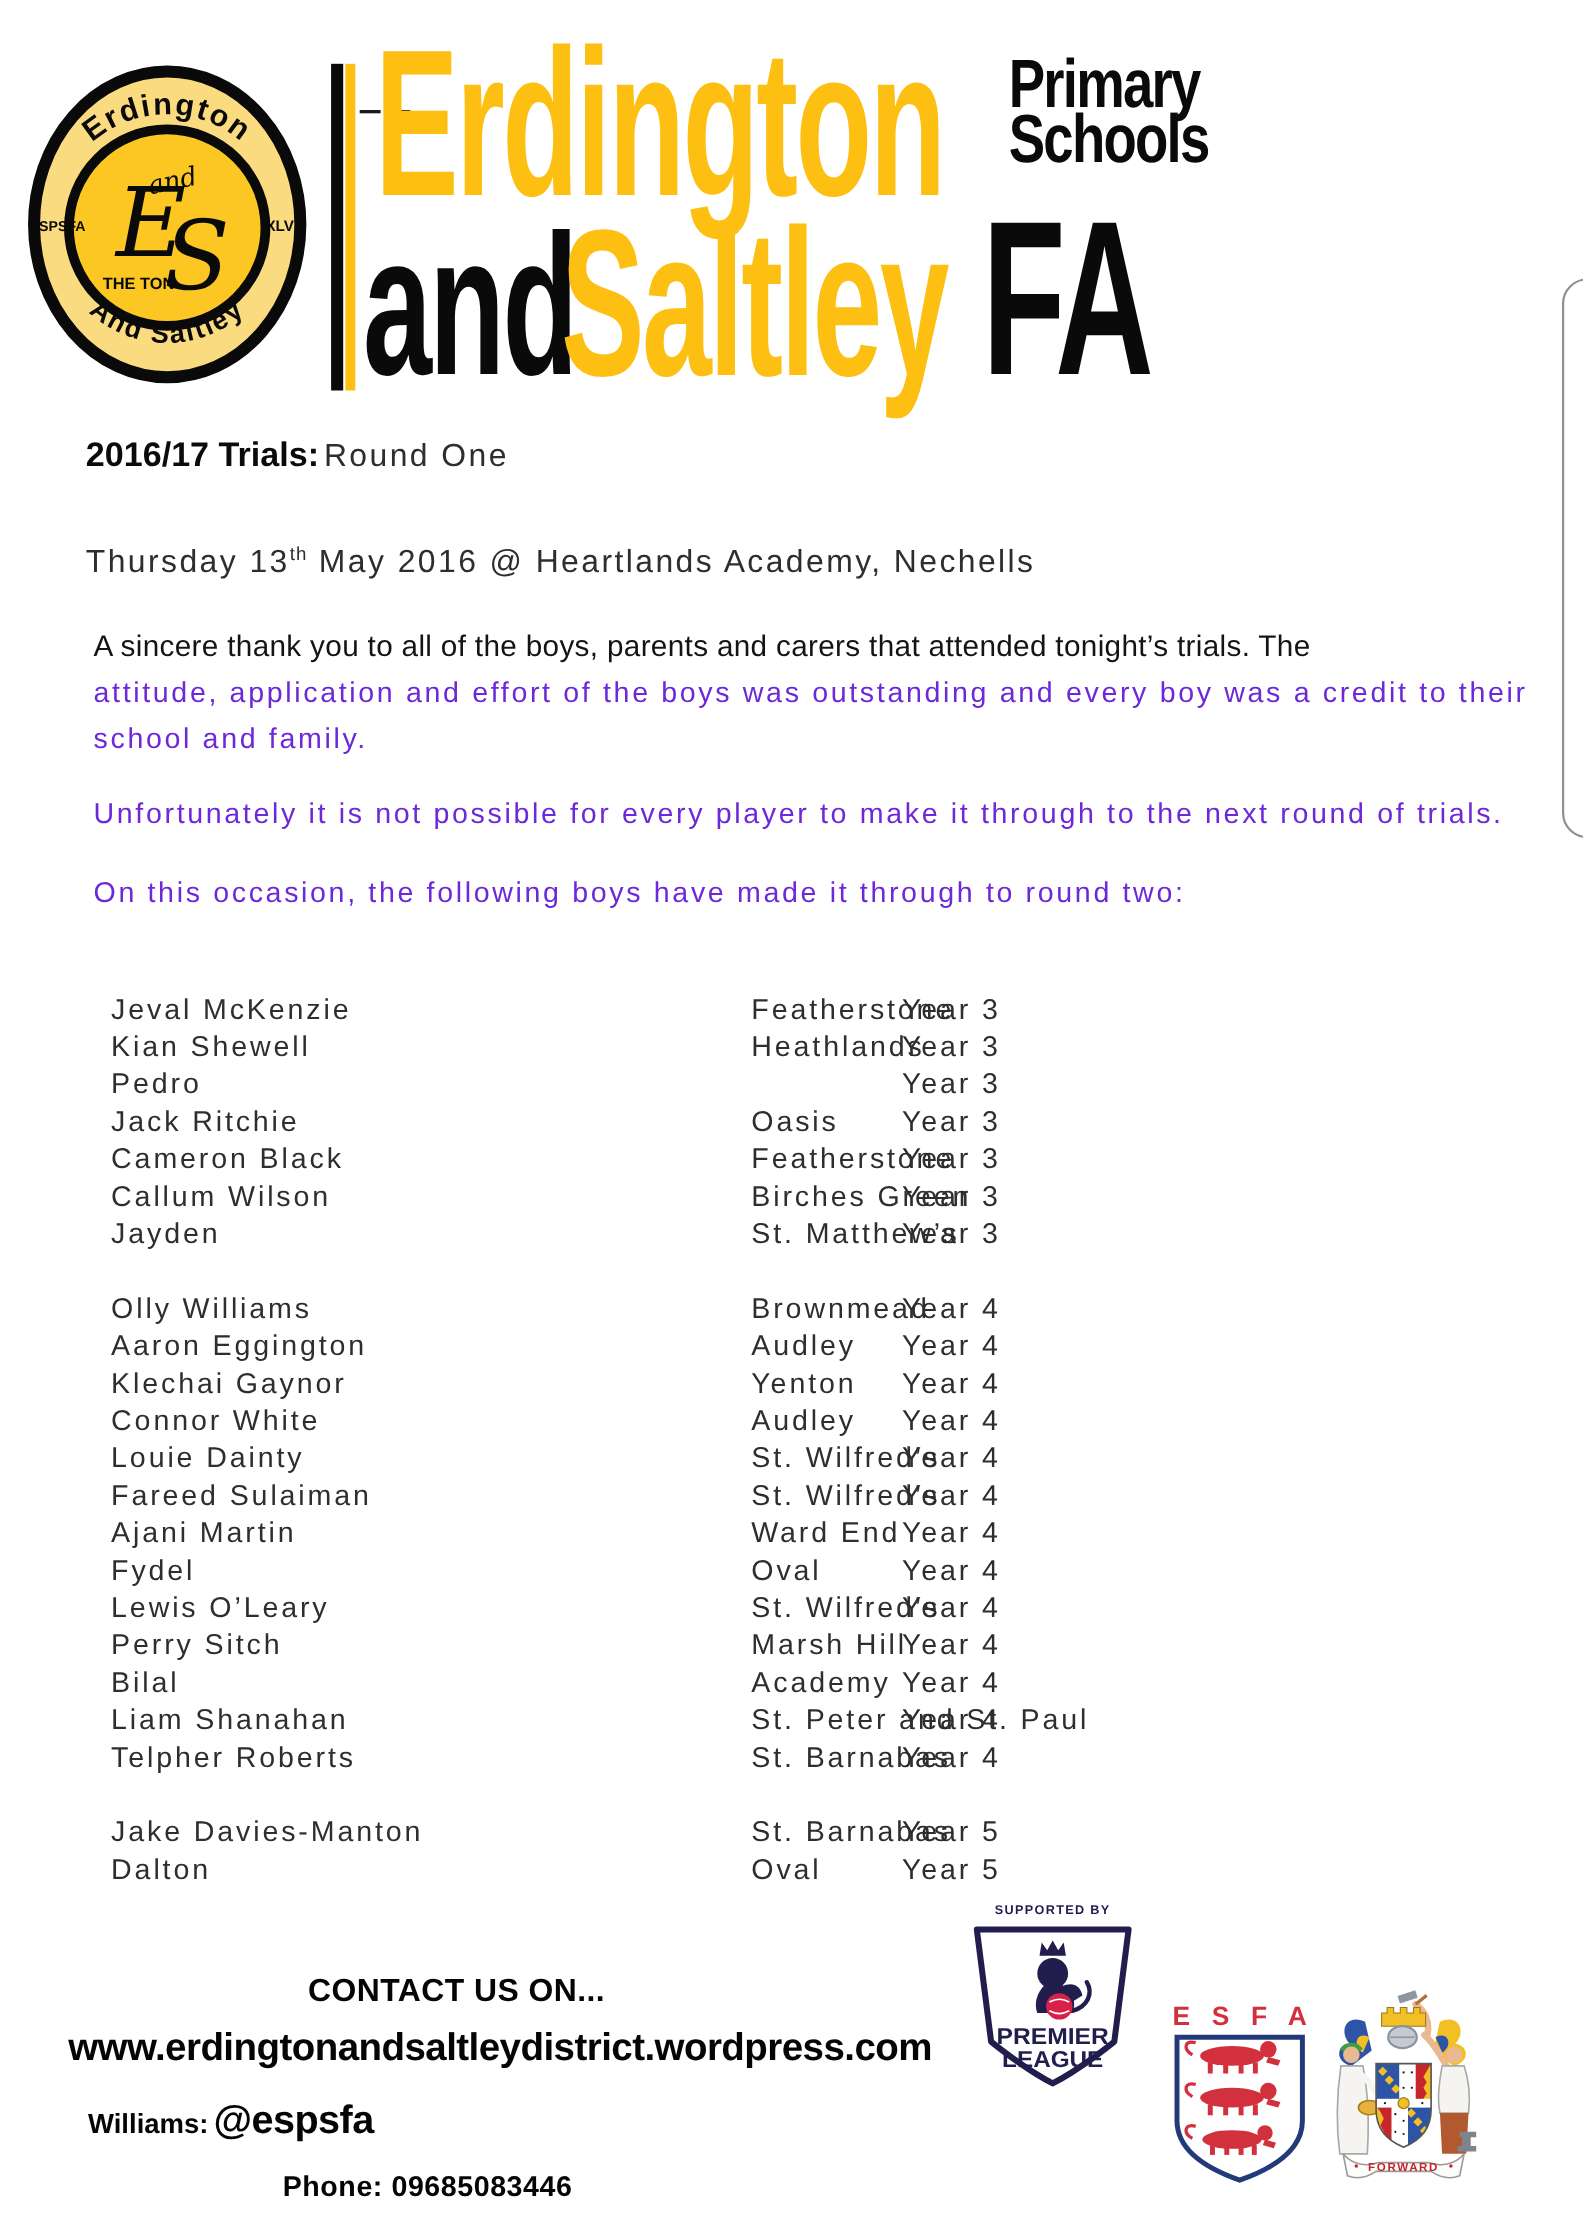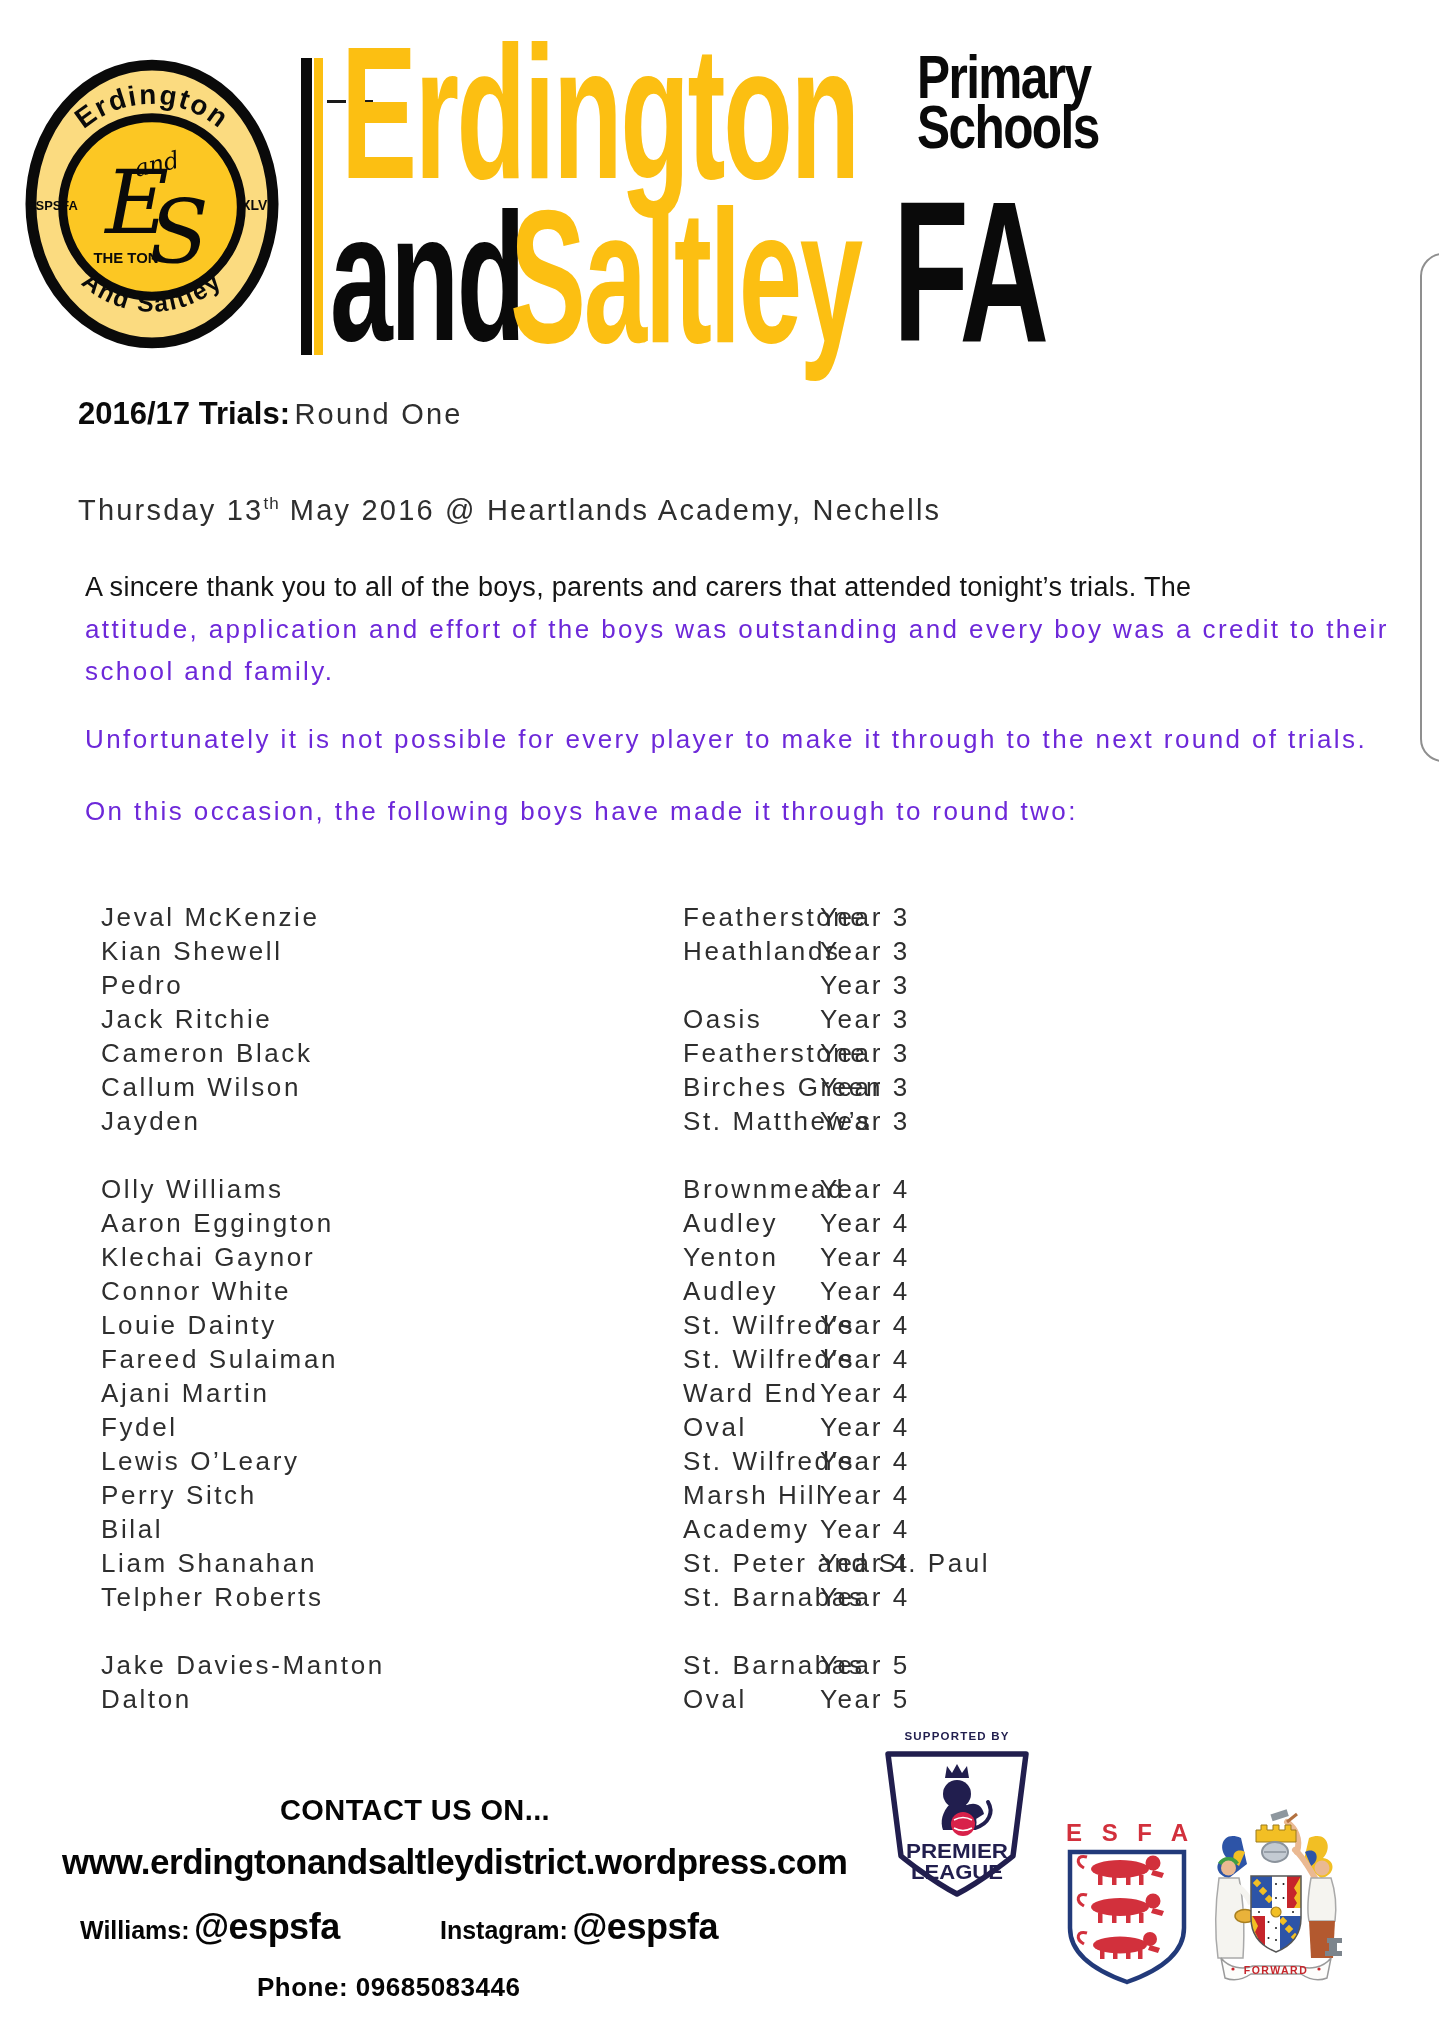--- a/index.html
+++ b/index.html
@@ -240,24 +240,20 @@
           <span class="cell year">Year 5</span>
         </div>
       </div>
     </div>
 
   <div class="contact-heading f-bold">CONTACT US ON...</div>
   <div class="website f-bold">www.erdingtonandsaltleydistrict.wordpress.com</div>
 
   <div class="social tw">
     <span class="lbl f-bold">Williams:</span>
-    <span class="handle f-bold">@espsfa</span>
-  </div>
-  <div class="social ig">
-    <span class="lbl f-bold">Instagram:</span>
     <span class="handle f-bold">@espsfa</span>
   </div>
 
   <div class="phone f-bold">
     <span>Phone:</span>
     <span>09685083446</span>
   </div>
 
   <svg class="pl-svg" viewBox="0 0 170 185">
     <text x="85" y="12" font-size="11.5" font-weight="700" fill="#211e4e" letter-spacing="1.2" text-anchor="middle">SUPPORTED BY</text>

